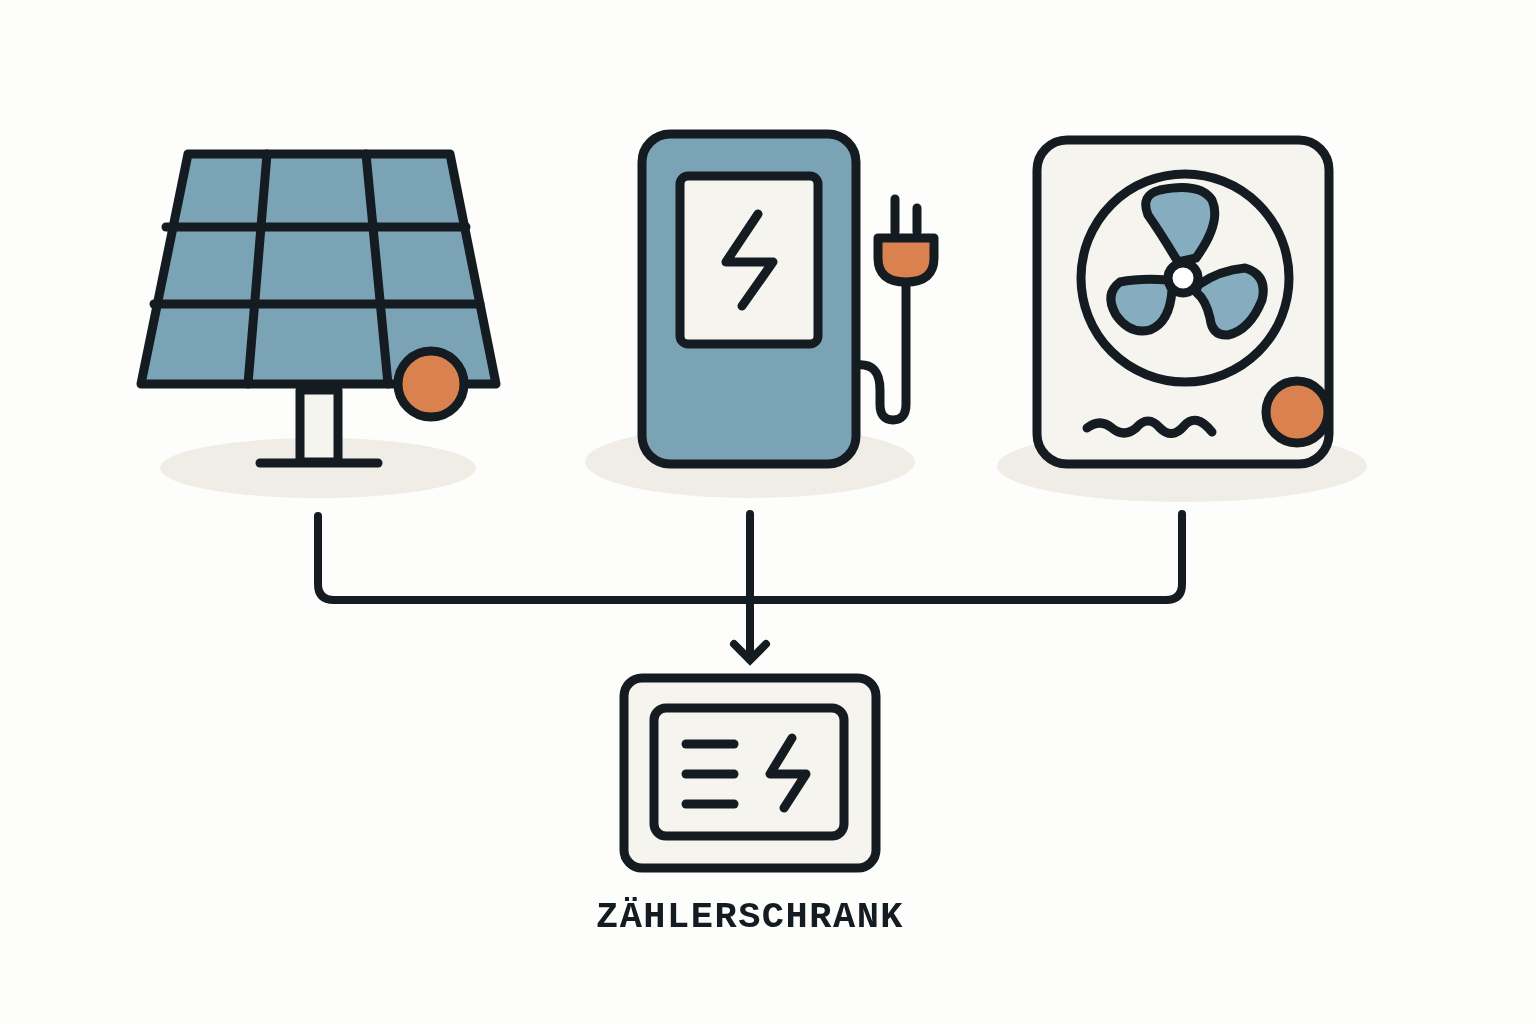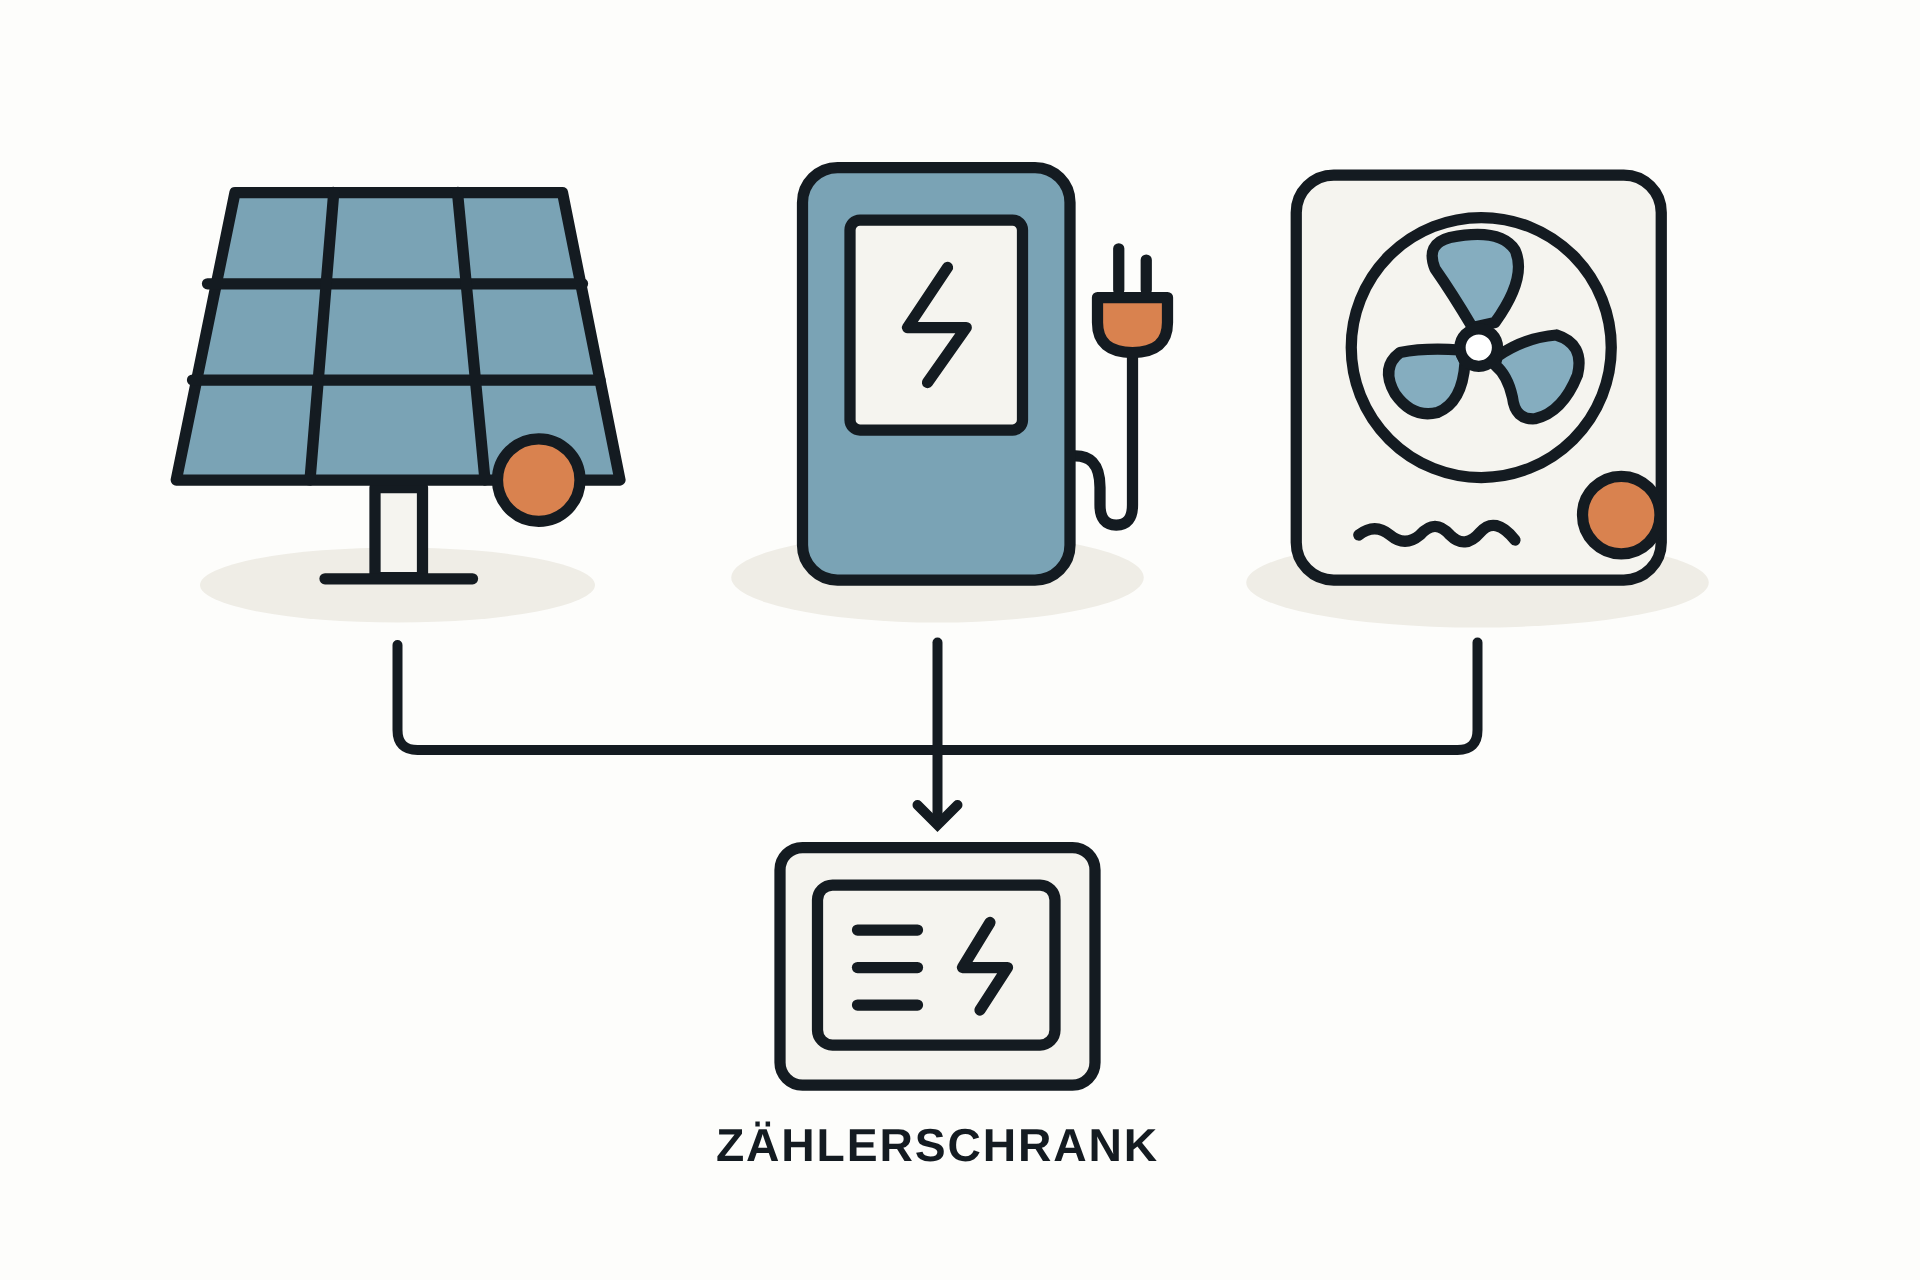--- a/index.html
+++ b/index.html
@@ -1,20 +1,20 @@
 <!DOCTYPE html>
 <html><head>
   <meta charset="utf-8">
   <style>
     html, body { margin: 0; padding: 0; background: #fdfdfb; }
     body { width: 1536px; height: 1024px; position: relative; overflow: hidden; font-family: "DejaVu Sans", sans-serif; }
     svg { position: absolute; left: 0; top: 0; }
     .label {
       position: absolute; left: 0; width: 1500px; top: 896px; text-align: center;
-      font-family: Liberation Sans, sans-serif; font-weight: bold; font-size: 37px;
+      font-family: Liberation Mono, monospace; font-weight: bold; font-size: 37px;
       letter-spacing: 1.5px; color: #141b21;
     }
   </style>
 </head>
 <body>
 
 <svg width="1536" height="1024" viewBox="0 0 1536 1024">
 
   <ellipse cx="318" cy="468" rx="158" ry="30" fill="#efede6"></ellipse>
   <ellipse cx="750" cy="462" rx="165" ry="36" fill="#efede6"></ellipse>

